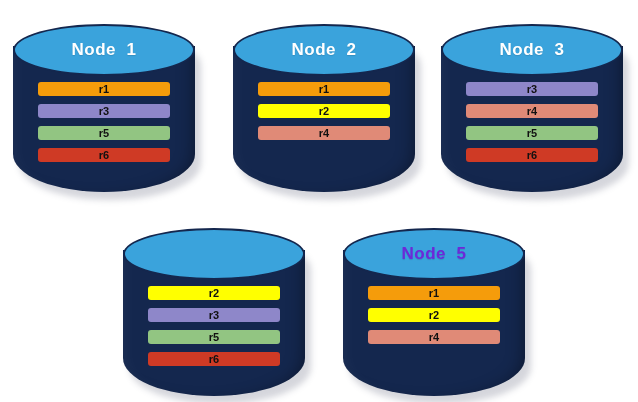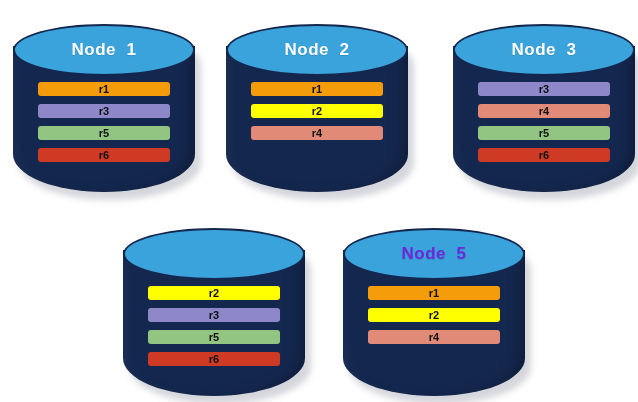--- a/index.html
+++ b/index.html
@@ -113,32 +113,32 @@
       <div class="node-body" style="background: rgb(20, 39, 78);"></div>
       <div class="node-lid" style="background: rgb(58, 163, 220);"></div>
       <div class="node-title" style="color: rgb(255, 255, 255);">Node  1</div>
       <div class="replica-list">
         <div class="replica" style="background: rgb(245, 156, 11);">r1</div>
         <div class="replica" style="background: rgb(142, 135, 201);">r3</div>
         <div class="replica" style="background: rgb(146, 197, 130);">r5</div>
         <div class="replica" style="background: rgb(207, 58, 37);">r6</div>
       </div>
     </div>
-    <div class="node" style="left: 226px; top: 8px;">
+    <div class="node" style="left: 233px; top: 8px;">
       <div class="node-shadow"></div>
       <div class="node-body" style="background: rgb(20, 39, 78);"></div>
       <div class="node-lid" style="background: rgb(58, 163, 220);"></div>
       <div class="node-title" style="color: rgb(255, 255, 255);">Node  2</div>
       <div class="replica-list">
         <div class="replica" style="background: rgb(245, 156, 11);">r1</div>
         <div class="replica" style="background: rgb(255, 255, 0);">r2</div>
         <div class="replica" style="background: rgb(224, 138, 119);">r4</div>
       </div>
     </div>
-    <div class="node" style="left: 453px; top: 8px;">
+    <div class="node" style="left: 441px; top: 8px;">
       <div class="node-shadow"></div>
       <div class="node-body" style="background: rgb(20, 39, 78);"></div>
       <div class="node-lid" style="background: rgb(58, 163, 220);"></div>
       <div class="node-title" style="color: rgb(255, 255, 255);">Node  3</div>
       <div class="replica-list">
         <div class="replica" style="background: rgb(142, 135, 201);">r3</div>
         <div class="replica" style="background: rgb(224, 138, 119);">r4</div>
         <div class="replica" style="background: rgb(146, 197, 130);">r5</div>
         <div class="replica" style="background: rgb(207, 58, 37);">r6</div>
       </div>

